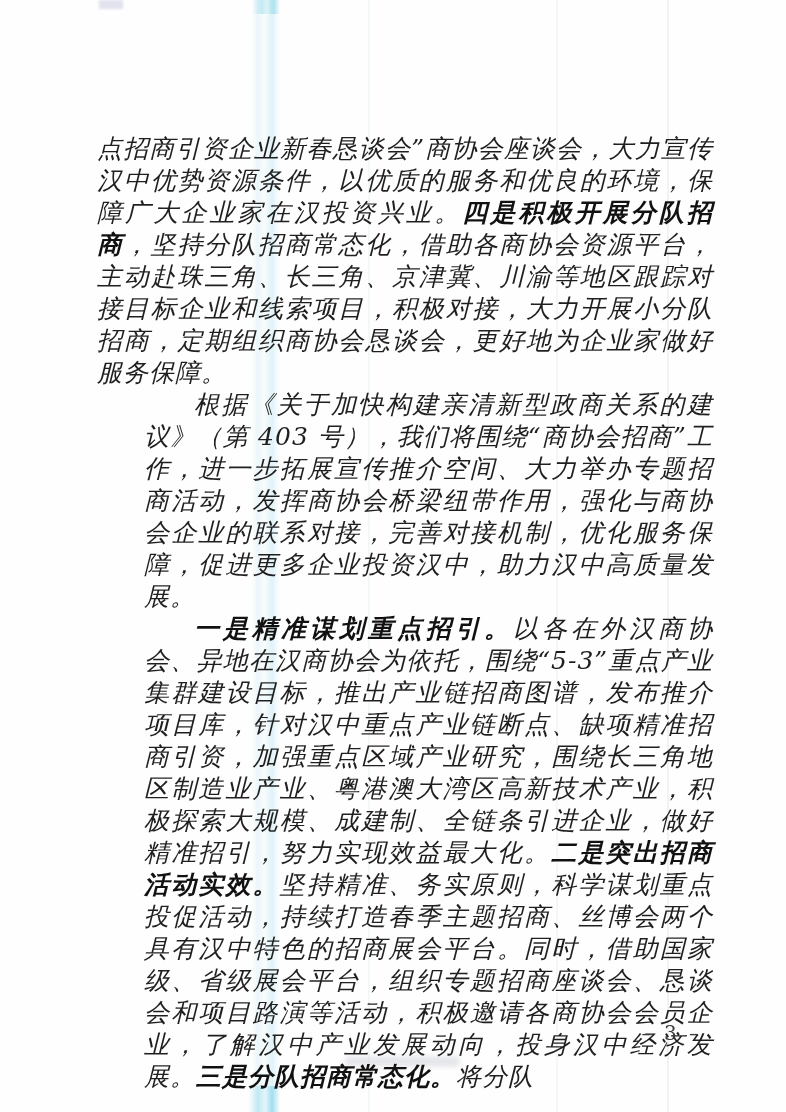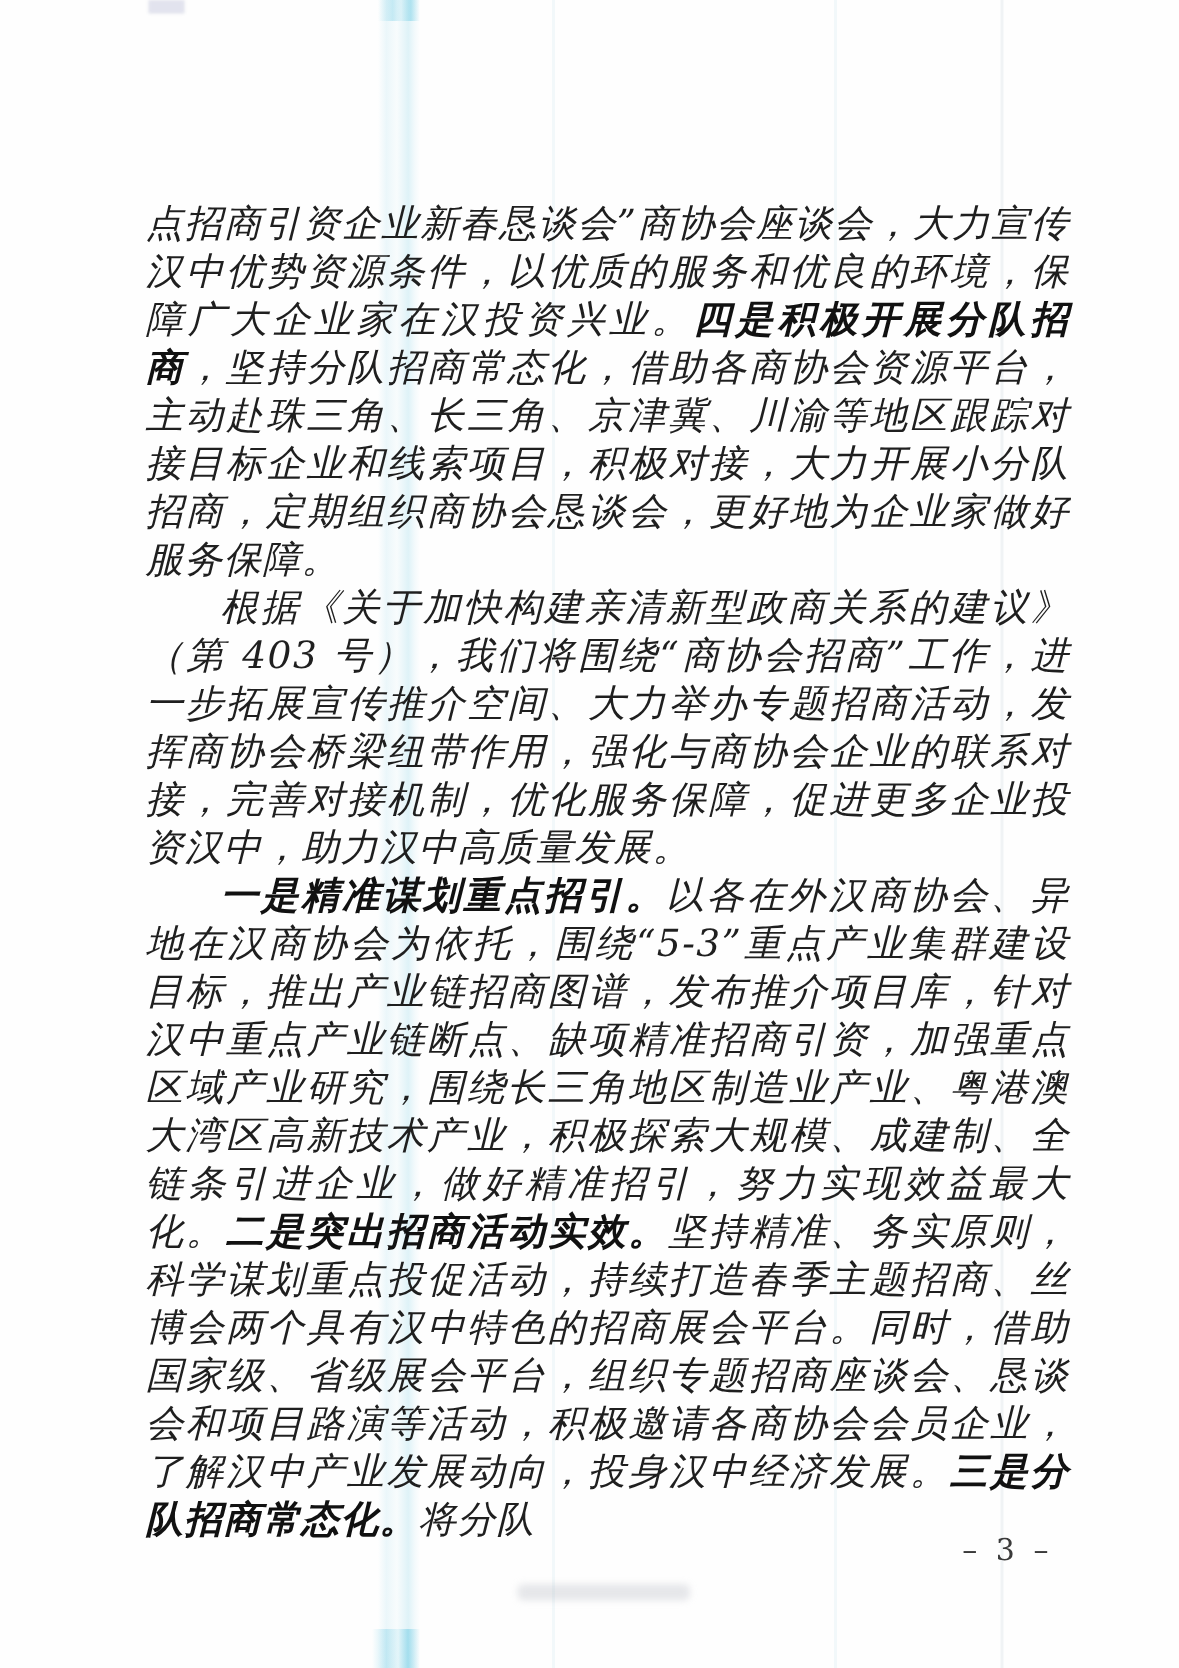--- a/index.html
+++ b/index.html
@@ -30,20 +30,21 @@
     text-justify: inter-ideograph;
     word-break: break-all;
     font-style: italic;
   }
   .text-block p {
     margin: 0;
     padding: 0;
   }
   .text-block p.indent {
     text-indent: 2em;
+    margin-left: 47px;
   }
   .text-block .bold-run {
     font-weight: 700;
     color: #111111;
   }
 
   
   .page-number {
     position: absolute;
     top: 1021px;

